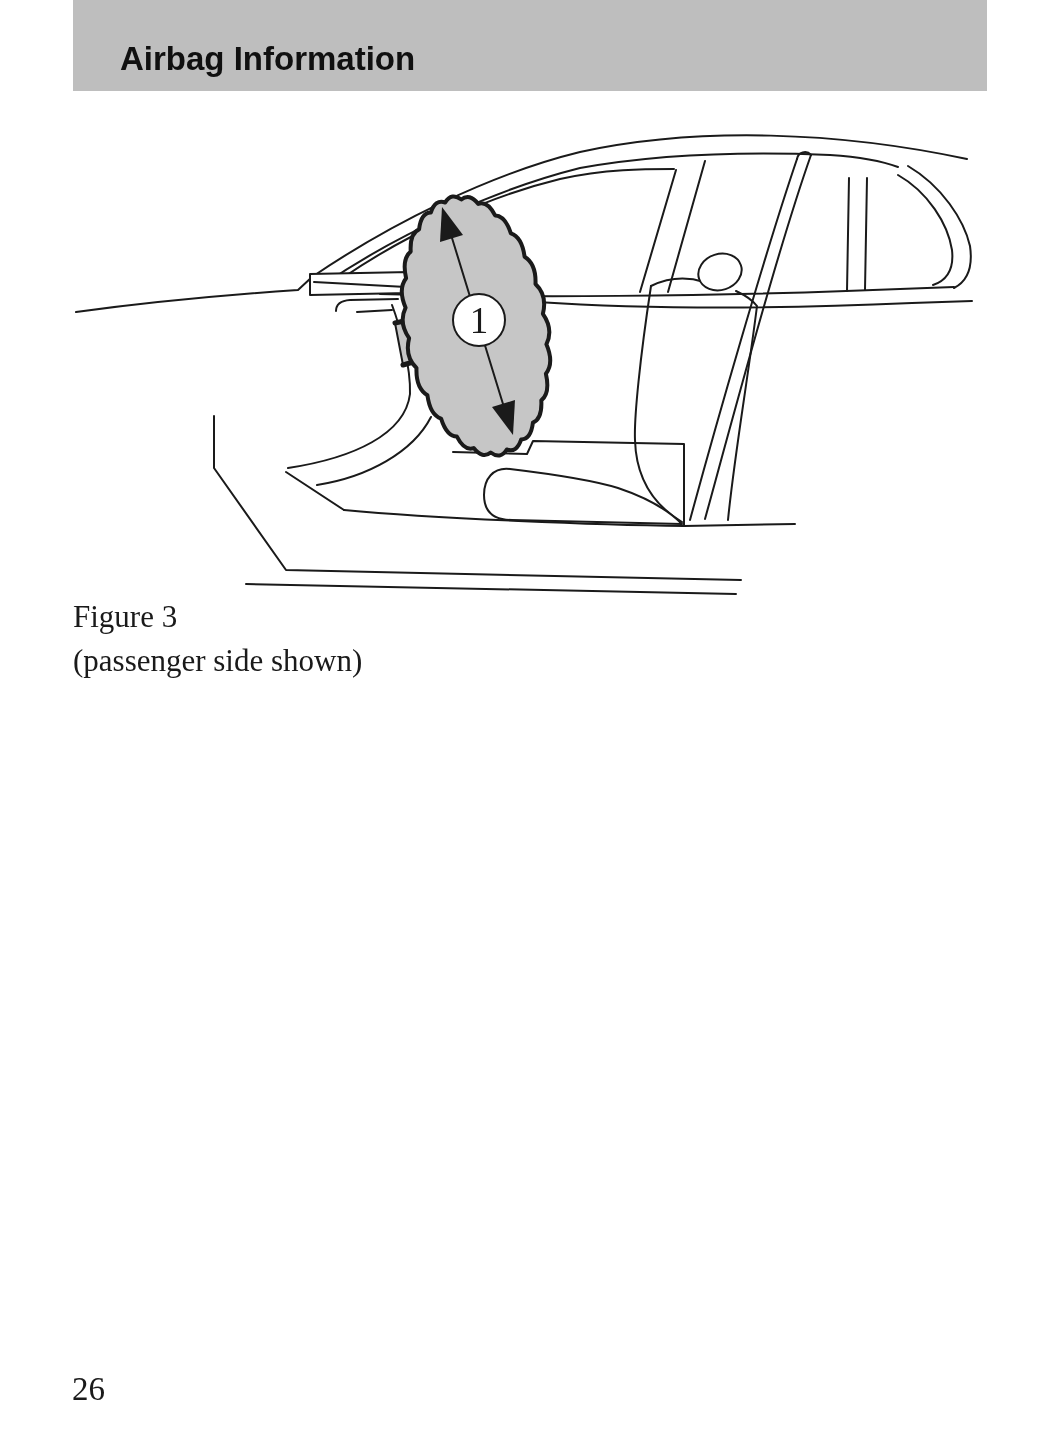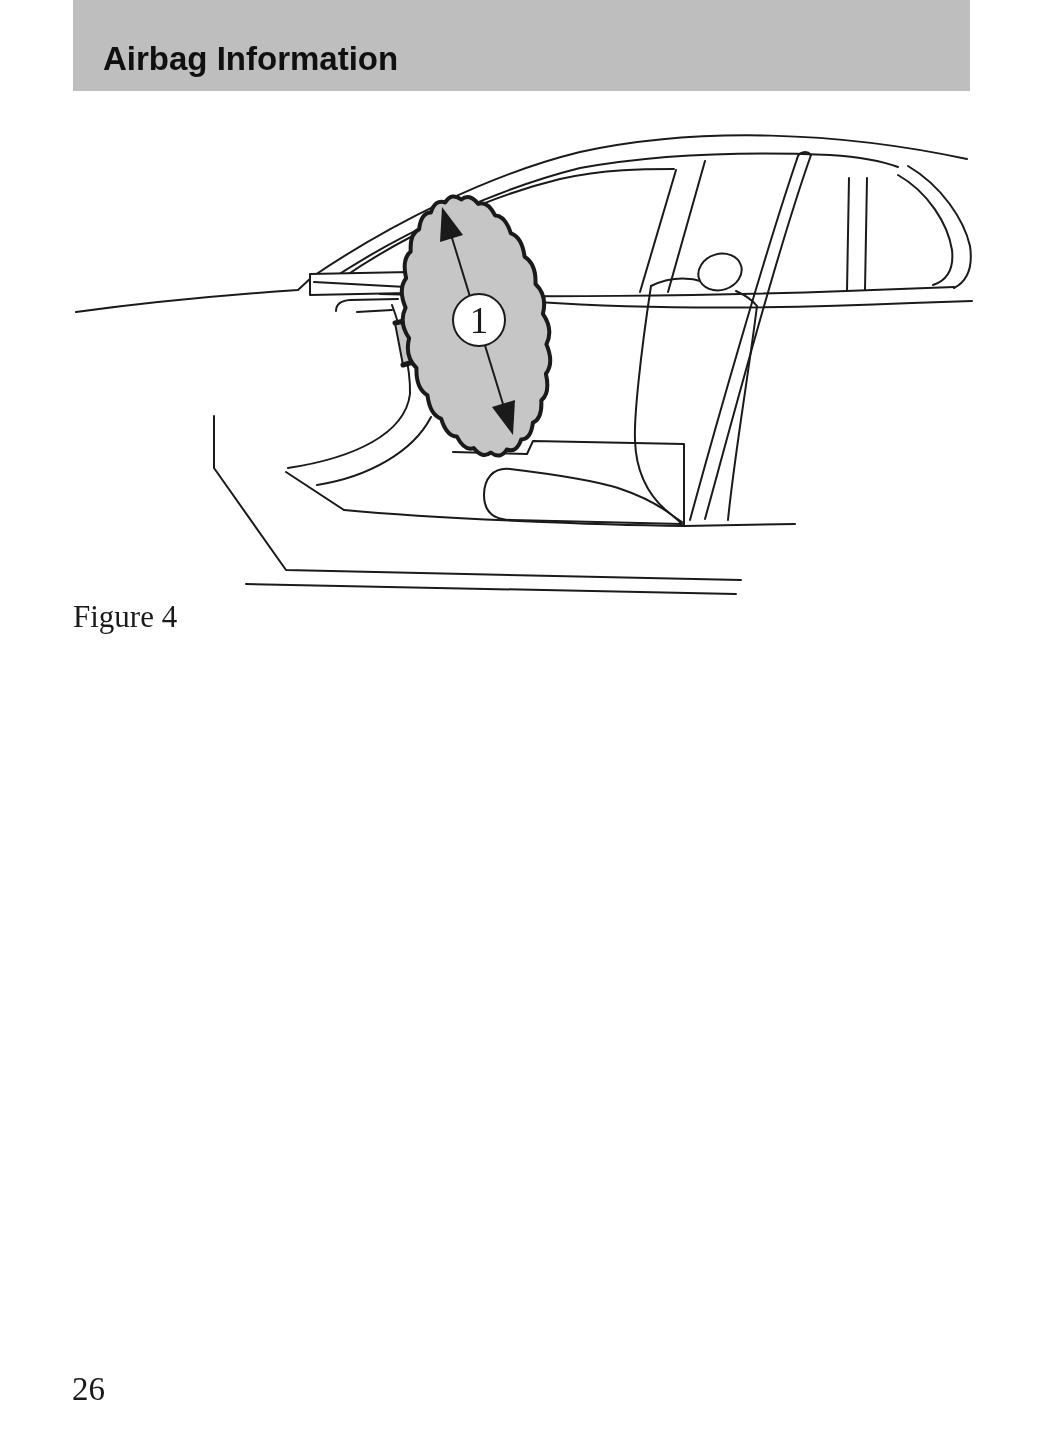--- a/index.html
+++ b/index.html
@@ -19,21 +19,21 @@
   .figure-wrap svg{display:block;width:930px;height:472px;}
   .caption-title{position:absolute;left:73px;top:599px;font-size:31px;}
   .caption-body{position:absolute;left:73px;top:642px;font-size:31px;line-height:1.2;width:910px;}
   .page-number{position:absolute;left:72px;top:1371px;font-size:33px;text-align:center;}
   .ln{fill:none;stroke:#1a1a1a;stroke-width:2;stroke-linecap:round;stroke-linejoin:round;}
   .wfill{fill:#ffffff;stroke:#1a1a1a;stroke-width:2;stroke-linejoin:round;}
 </style>
 </head>
 <body>
 
-<div class="header-bar" style="background: rgb(190, 190, 190);">
+<div class="header-bar" style="background: rgb(190, 190, 190); padding-left: 17px;">
   <div class="header-title">Airbag Information</div>
 </div>
 
 <div class="figure-wrap">
   <svg viewBox="0 0 930 472" xmlns="http://www.w3.org/2000/svg">
     <g>
 
       <path class="ln" d="M 16,184 C 90,174 180,166 238,162 L 252,149"></path>
 
       <path class="ln" d="M 252,149 C 330,96 430,46 520,24 C 640,-2 780,4 907,31"></path>
@@ -91,17 +91,18 @@
       <polygon points="453,307 455,272 432,279" fill="#1a1a1a"></polygon>
     </g>
 
     <g>
       <circle cx="419" cy="192" r="26" fill="#ffffff" stroke="#1a1a1a" stroke-width="2"></circle>
       <text x="419" y="205" text-anchor="middle" font-family="Liberation Serif, serif" font-size="37" fill="#1a1a1a">1</text>
     </g>
   </svg>
 </div>
 
-<div class="caption-title">Figure 4</div>
+<div class="caption-title">Figure 3</div>
 <div class="caption-body">
+  <div>(passenger side shown)</div>
 </div>
 
 <div class="page-number">26</div>
 
 </body></html>

